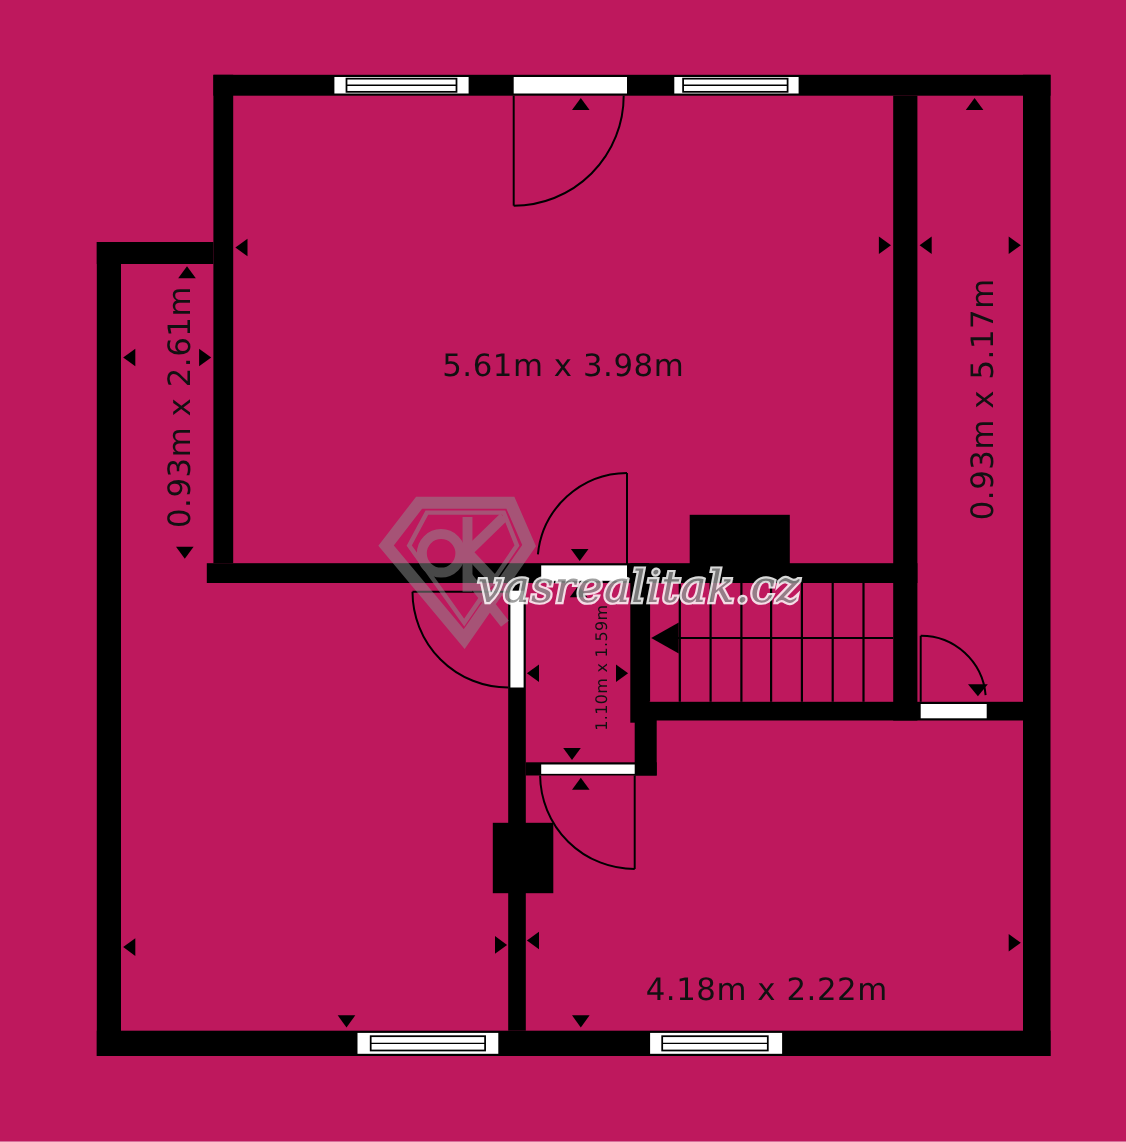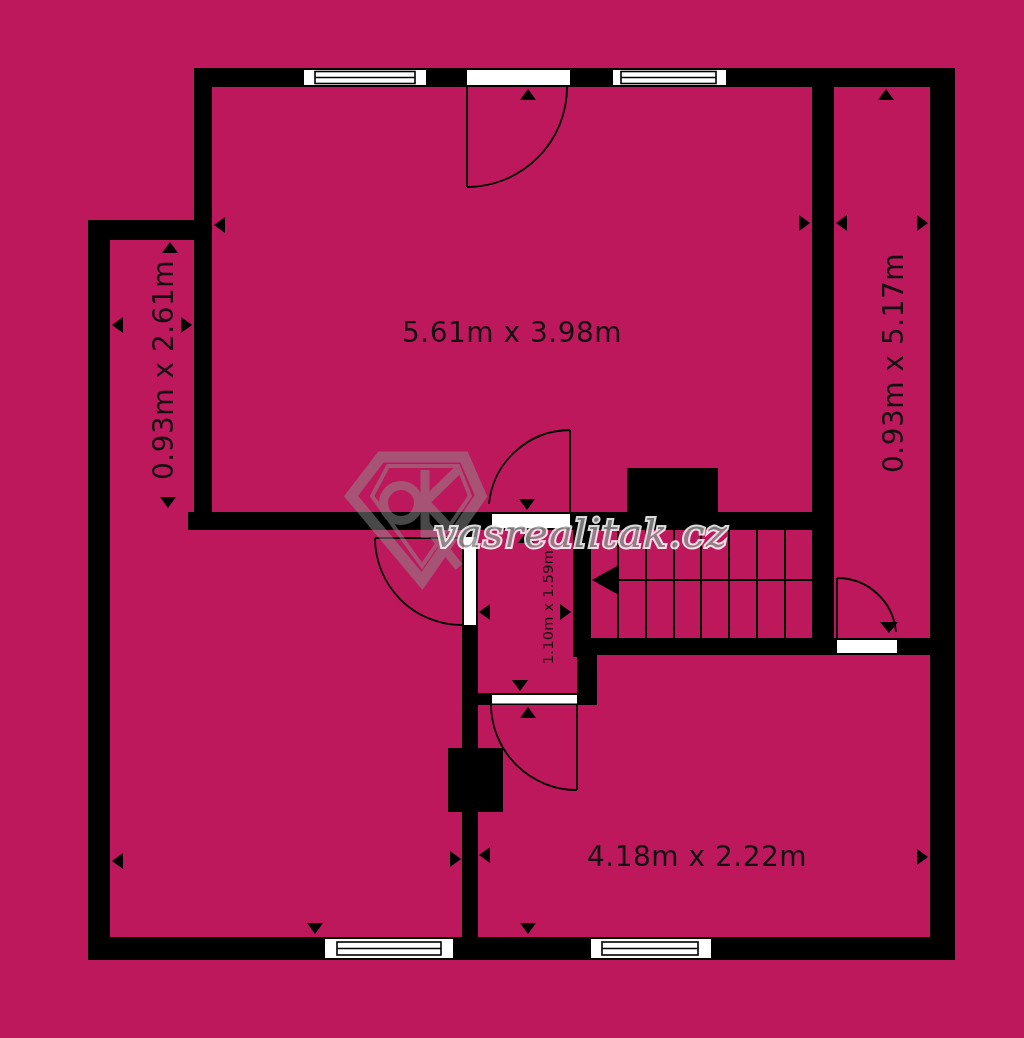--- a/index.html
+++ b/index.html
@@ -155,21 +155,21 @@
       <polygon points="479,855 490,847 490,863"></polygon>
       <polygon points="928,857 917,849 917,865"></polygon>
       <polygon points="528,707 520,718 536,718"></polygon>
       <polygon points="528,934 520,923 536,923"></polygon>
     </g>
   </svg>
 
   <div class="room-label" style="left:512px;top:332px;">5.61m x 3.98m</div>
   <div class="room-label vertical" style="left:163px;top:370px;">0.93m x 2.61m</div>
   <div class="room-label vertical" style="left:893px;top:363px;">0.93m x 5.17m</div>
-  <div class="room-label" style="left:697px;top:856px;">4.18m x 2.22m</div>
+  <div class="room-label" style="left:697px;top:900px;">4.18m x 2.22m</div>
   <div class="room-label vertical small" style="left:548px;top:607px;">1.10m x 1.59m</div>
 
   <svg id="watermark-svg" width="1024" height="1038" viewBox="0 0 1024 1038">
 
     <g opacity="0.5" stroke="#8f8f8f" fill="none">
       <polygon points="381,457 464,457 481,496 422,581 351,496" stroke-width="11"></polygon>
       <polygon points="388,466 458,466 470,496 422,566 372,496" stroke-width="4"></polygon>
       <circle cx="401" cy="503" r="17.5" stroke-width="9"></circle>
       <g stroke-width="9">
         <line x1="425" y1="470" x2="425" y2="538"></line>

